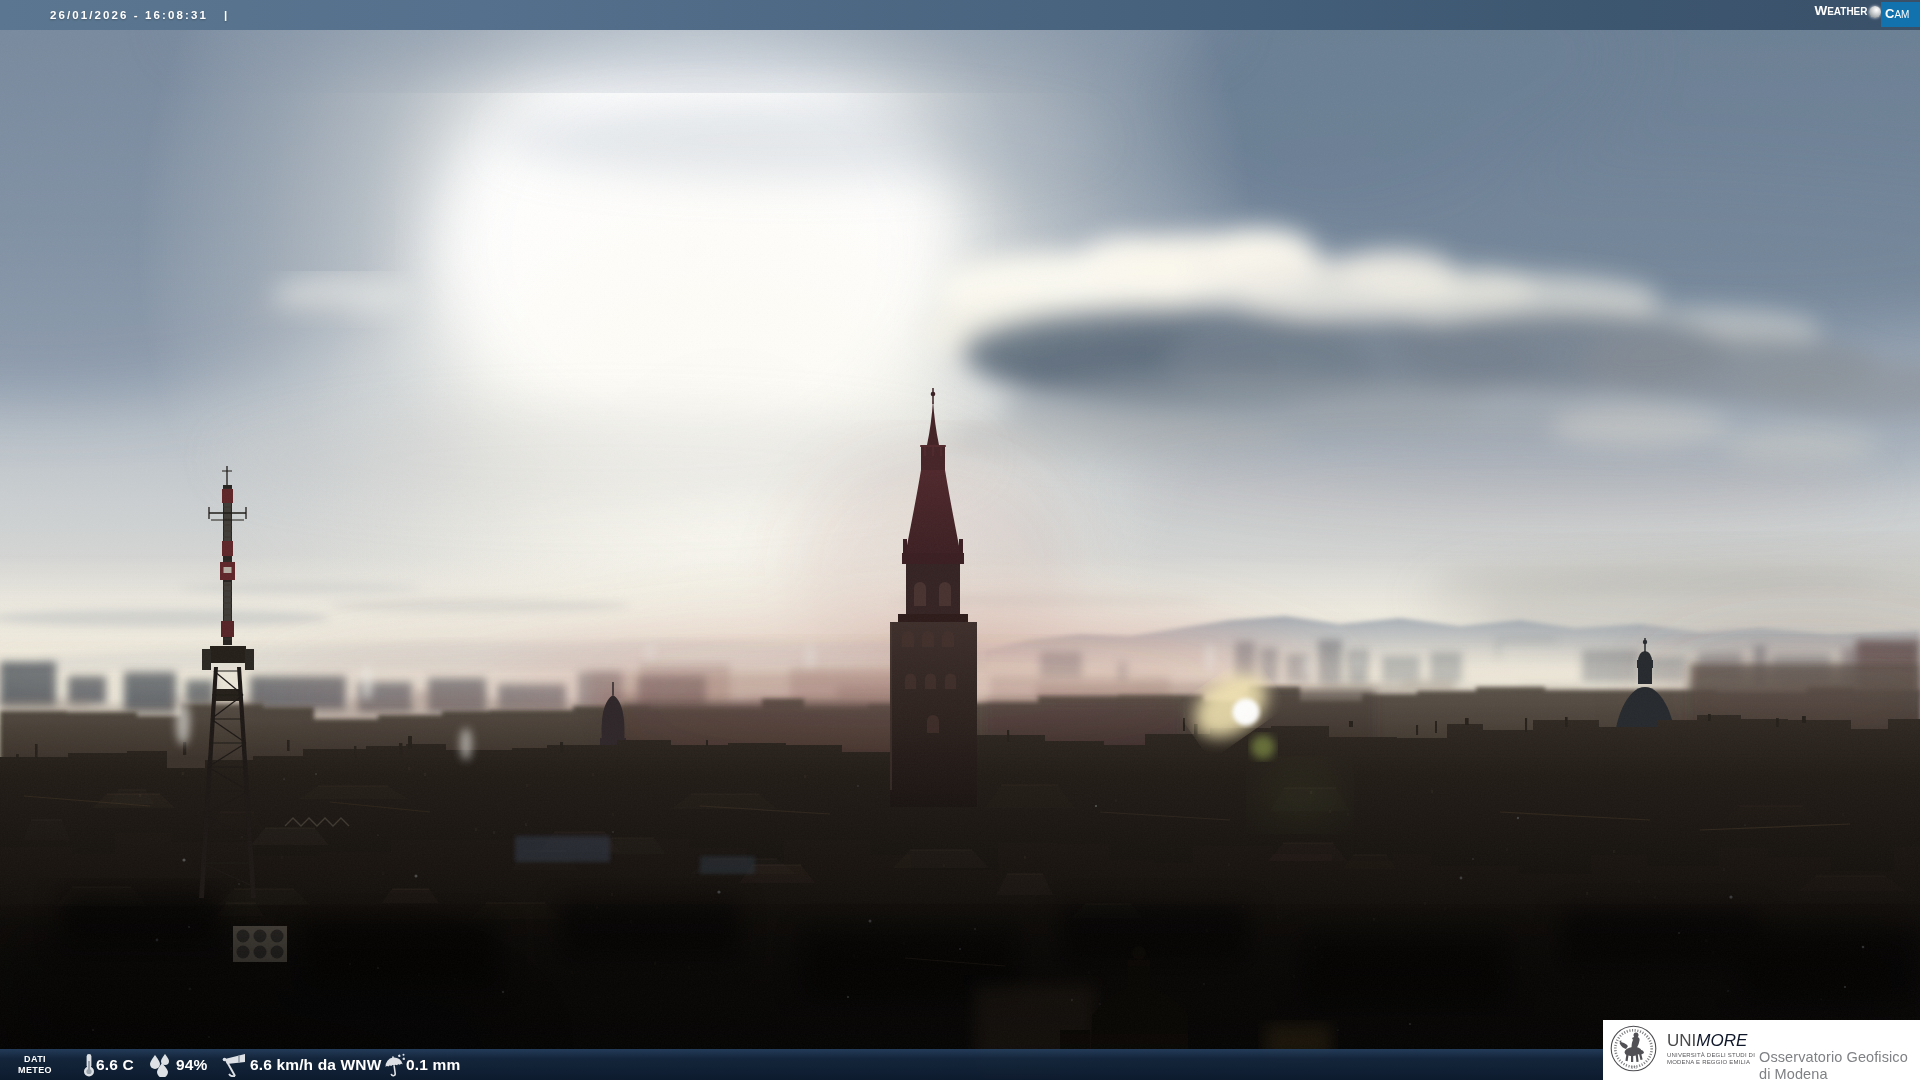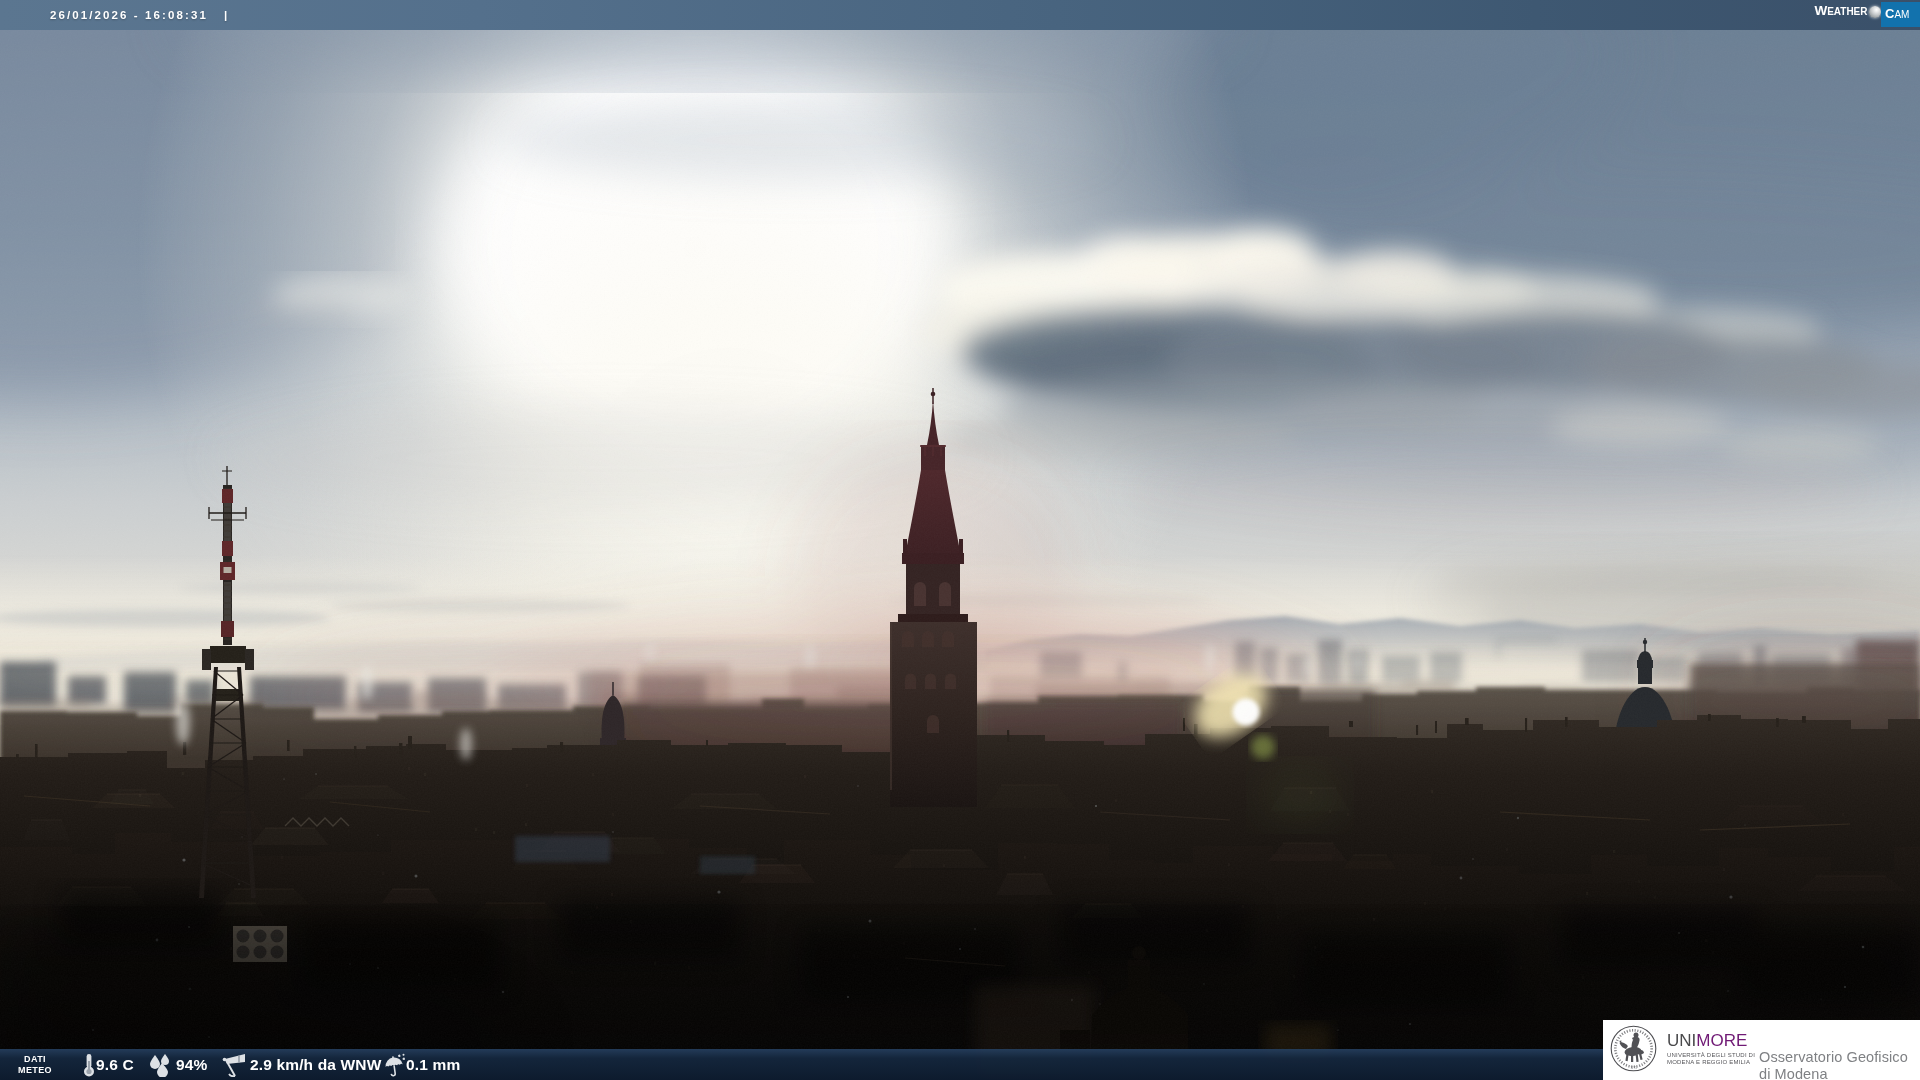--- a/index.html
+++ b/index.html
@@ -24,21 +24,21 @@
   
   #botbar{position:absolute;left:0;top:1049px;width:1784px;height:31px;
     background:linear-gradient(180deg,rgba(38,64,96,.92) 0%,rgba(21,40,64,.92) 30%,rgba(14,29,49,.92) 100%);}
   #botbar .d{position:absolute;color:#fff;font-weight:bold;}
   #dati{left:18px;top:5px;font-size:9px;line-height:10.5px;text-align:center;letter-spacing:.4px;}
   .meas{top:3.5px;font-size:15.5px;letter-spacing:.15px;line-height:23px;}
   #botbar svg.ic{position:absolute;}
   
   #unibox{position:absolute;left:1603px;top:1020px;width:317px;height:60px;background:#fff;}
   #unibox .uni{position:absolute;left:64px;top:11px;font-size:17px;letter-spacing:0;color:#4a4a4c;font-weight:normal;}
-  #unibox .uni b{color:#701a75;font-weight:normal;}
+  #unibox .uni b{color:#0f172a;font-weight:normal;font-style:italic;}
   #unibox .sm{position:absolute;left:64px;top:31.5px;font-size:6px;line-height:7.4px;color:#56565a;letter-spacing:.2px;}
   #unibox .oss{position:absolute;left:156px;top:8.5px;font-size:14.5px;line-height:17.5px;color:#7f8184;letter-spacing:0.1px;margin-top:20px;}
 </style>
 </head>
 <body>
 <div id="stage">
   <svg id="photo" width="1920" height="1080" viewBox="0 0 1920 1080">
 <defs>
 <linearGradient id="sky" x1="0" y1="30" x2="0" y2="660" gradientUnits="userSpaceOnUse">
  <stop offset="0" stop-color="#8494a8"></stop>
@@ -632,23 +632,23 @@
     <svg class="ic" style="left:384px;top:4px;" width="24" height="24" viewBox="0 0 24 24">
       <g transform="rotate(-8 10 12)">
       <path d="M10,4.5 a8.8,8.8 0 0 1 8.8,8.2 q-1.5,-1.6 -2.9,0 q-1.5,-1.6 -2.9,0 q-1.5,-1.6 -2.9,0 q-1.5,-1.6 -2.9,0 q-1.5,-1.6 -2.9,0 q-1.5,-1.6 -2.9,0 a8.8,8.8 0 0 1 8.6,-8.2 Z" fill="#dde1e5"></path>
       <rect x="9.3" y="3.2" width="1.5" height="3" fill="#dde1e5"></rect>
       <path d="M10,12.5 L10,20.5 a2,2 0 0 1 -4,0" stroke="#dde1e5" stroke-width="1.6" fill="none"></path>
       </g>
       <path d="M14,2.5 q1.8,-2 2.4,0 q0.4,1.8 -1.2,1.6 q-1.5,-0.2 -1.2,-1.6 Z" fill="#dde1e5"></path>
       <path d="M18.5,5.5 q1.8,-2 2.4,0 q0.4,1.8 -1.2,1.6 q-1.5,-0.2 -1.2,-1.6 Z" fill="#dde1e5"></path>
       <circle cx="19.5" cy="1.8" r="1" fill="#dde1e5"></circle>
     </svg>
-    <div class="d meas" style="left:96px;">9.6 C</div>
+    <div class="d meas" style="left:96px;">6.6 C</div>
     <div class="d meas" style="left:176px;">94%</div>
-    <div class="d meas" style="left:250px;">2.9 km/h da WNW</div>
+    <div class="d meas" style="left:250px;">6.6 km/h da WNW</div>
     <div class="d meas" style="left:406px;">0.1 mm</div>
   </div>
 
   <div id="unibox">
     <svg style="position:absolute;left:7px;top:5px;" width="47" height="47" viewBox="0 0 47 47">
       <circle cx="23.5" cy="23.5" r="22.3" fill="#fff" stroke="#4e4e52" stroke-width="1.1"></circle>
       <circle cx="23.5" cy="23.5" r="18.2" fill="none" stroke="#55555a" stroke-width="2.6" stroke-dasharray="1.1 1.6" opacity="0.75"></circle>
       <g fill="#515155">
         <ellipse cx="23" cy="26.5" rx="8.5" ry="4.6" transform="rotate(-6 23 26.5)"></ellipse>
         <path d="M16,24 q-4,-1 -6,-5 q-1,-2 1,-2 l3,1 q2,1 4,3 z"></path>

